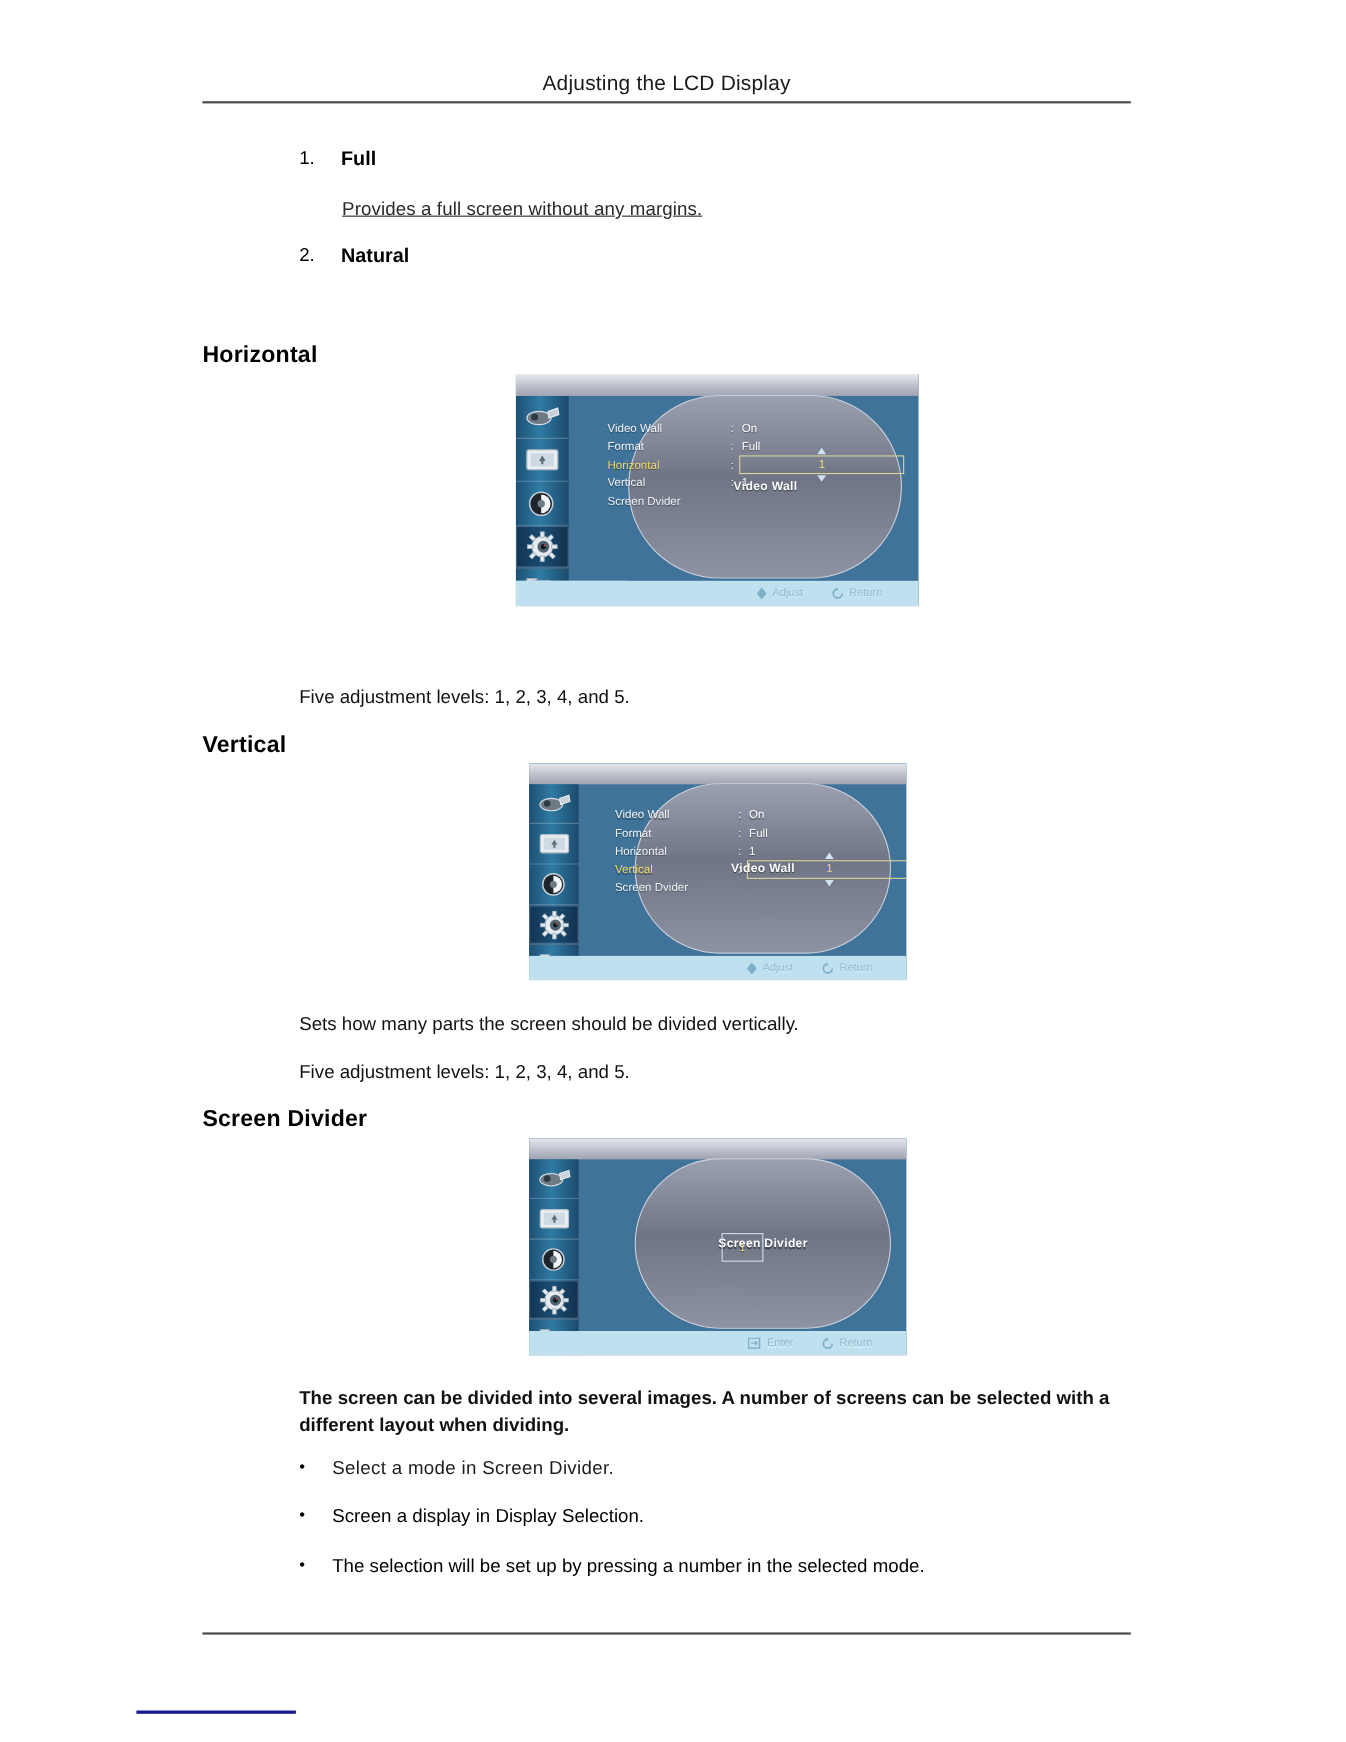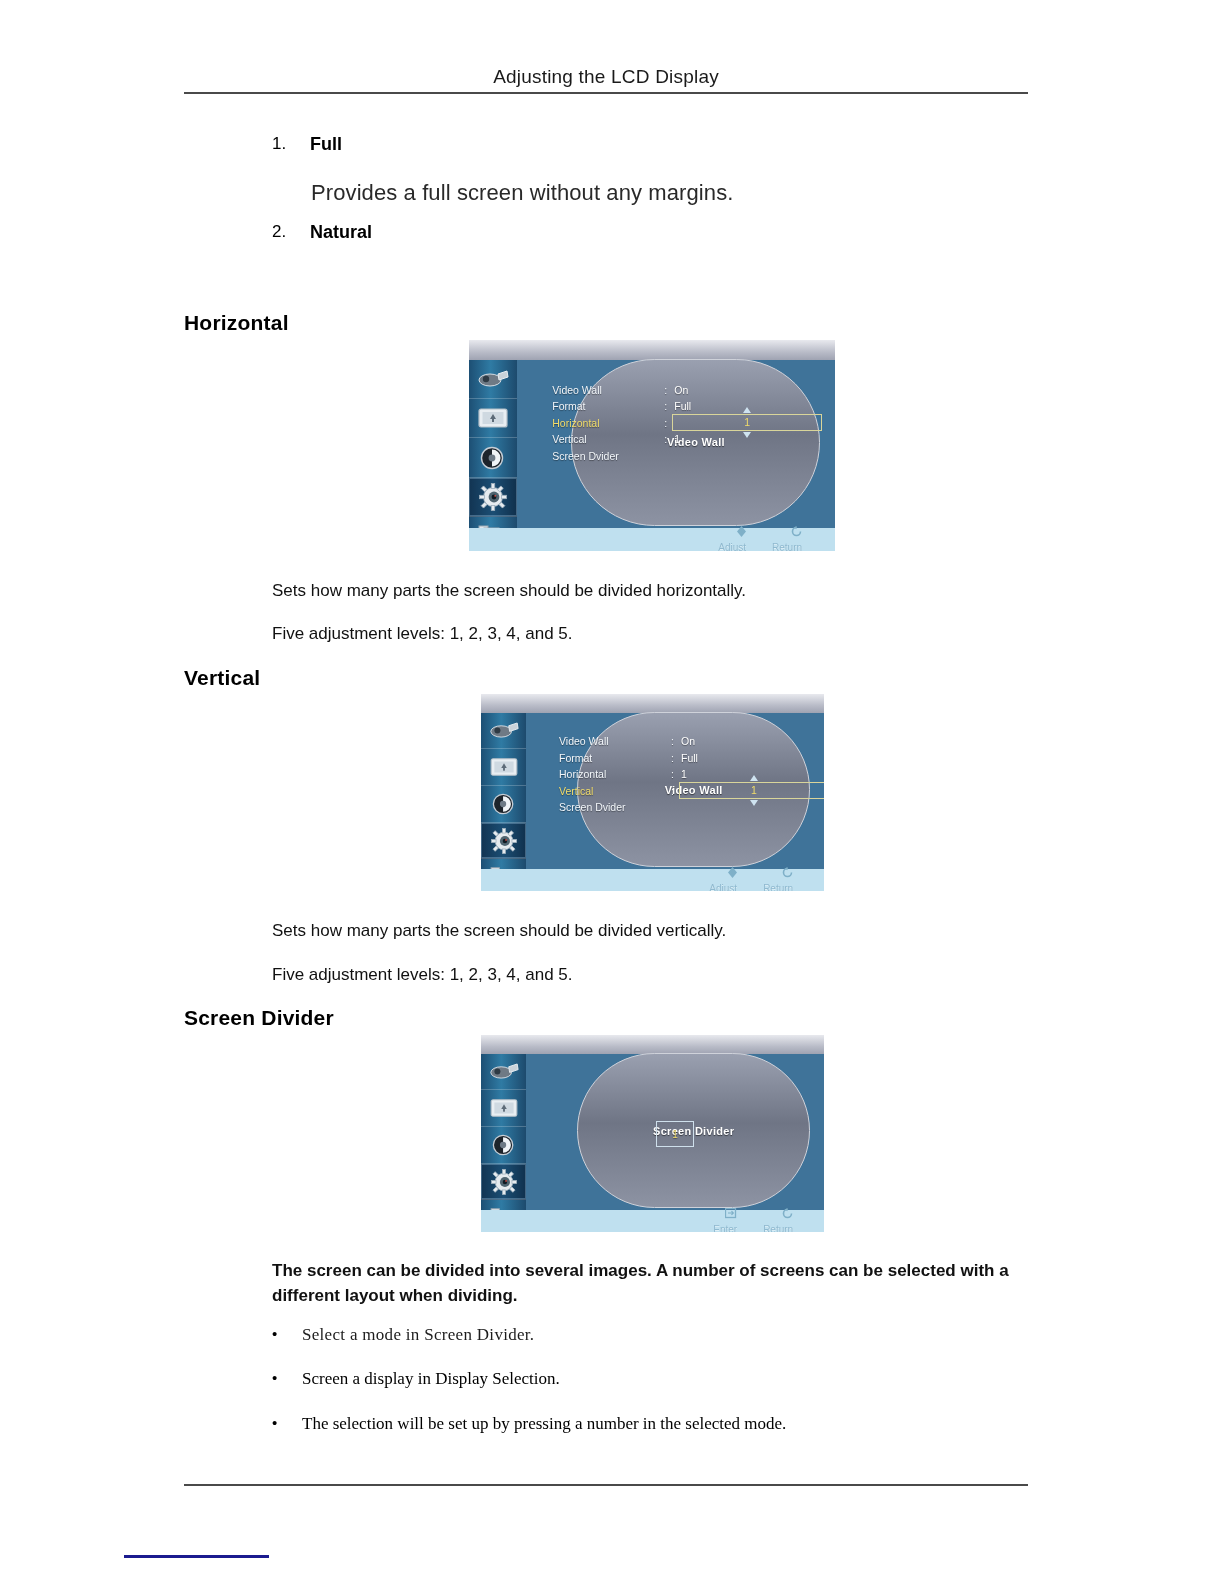--- a/index.html
+++ b/index.html
@@ -75,22 +75,23 @@
   .num-item .title {
     position: absolute;
     left: 38px;
     top: 0;
     font-size: 18px;
     font-weight: bold;
   }
   .num-desc {
     position: absolute;
     left: 311px;
-    font-size: 22px;
+    font-size: 17px;
     color: #111;
+    text-decoration: underline;
   }
   .num-desc.faded {
     color: #222;
     filter: contrast(0.92);
     letter-spacing: .1px;
   }
 
   
   .section-heading {
     position: absolute;
@@ -119,21 +120,20 @@
   .bullet .dot {
     position: absolute;
     left: 0;
     top: 0;
     font-size: 15px;
   }
   .bullet .btext {
     position: absolute;
     left: 30px;
     top: 0;
-    font-family: Liberation Serif, serif;
   }
   .bullet.degraded .btext {
     letter-spacing: .3px;
     color: #1c1c1c;
   }
 
   
   .osd {
     position: absolute;
     box-sizing: border-box;
@@ -305,27 +305,26 @@
     left: 0;
     bottom: 0;
     width: 34%;
     height: 100%;
     background: #bfe0ef;
     border-top-right-radius: 26px;
   }
   .osd-hint {
     position: relative;
     display: flex;
-    align-items: flex-end;
+    align-items: flex-start;
     gap: 5px;
     font-size: 10px;
     color: #8fb9cf;
     text-shadow: 0 1px 0 rgba(255,255,255,.5);
     z-index: 2;
-    flex-direction: column;
   }
   .osd-hint svg { display: block; }
 </style>
 </head>
 <body>
 
 <div class="page">
 
   <div class="page-header">
     <span class="hdr-text">Adjusting the LCD Display</span>
@@ -459,21 +458,20 @@
           <svg width="11" height="11" viewBox="0 0 11 11">
             <path d="M9.5 5.5 A4 4 0 1 1 5.5 1.5" fill="none" stroke="#7fb0c8" stroke-width="1.6"></path>
             <path d="M5.5 0 L5.5 3.2 L3 1.6 Z" fill="#7fb0c8"></path>
           </svg>
         </span>
         <span>Return</span>
       </span>
     </div>
   </div>
 
-  <div class="body-text" style="top:578px">Sets how many parts the screen should be divided horizontally.</div>
   <div class="body-text" style="top:621px">Five adjustment levels: 1, 2, 3, 4, and 5.</div>
 
   <div class="section-heading" style="top:666px">Vertical</div>
 
   <div class="osd" style="left:481px; top:694px; width:343px; height:197px;">
     <div class="osd-topbar"></div>
     <div class="osd-title-pill">
       <span class="osd-title-text">Video Wall</span>
     </div>
 

